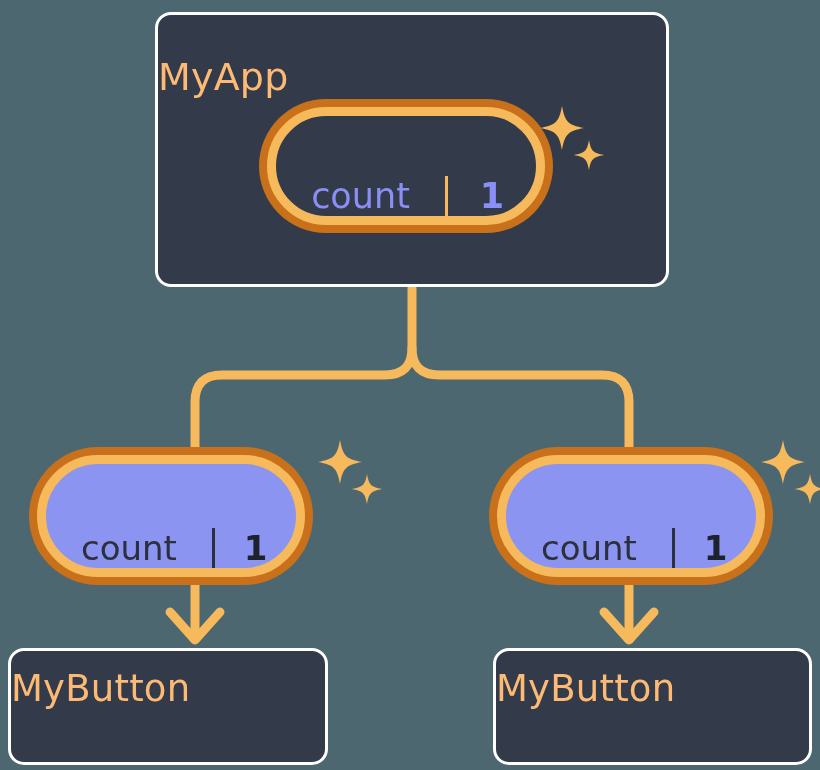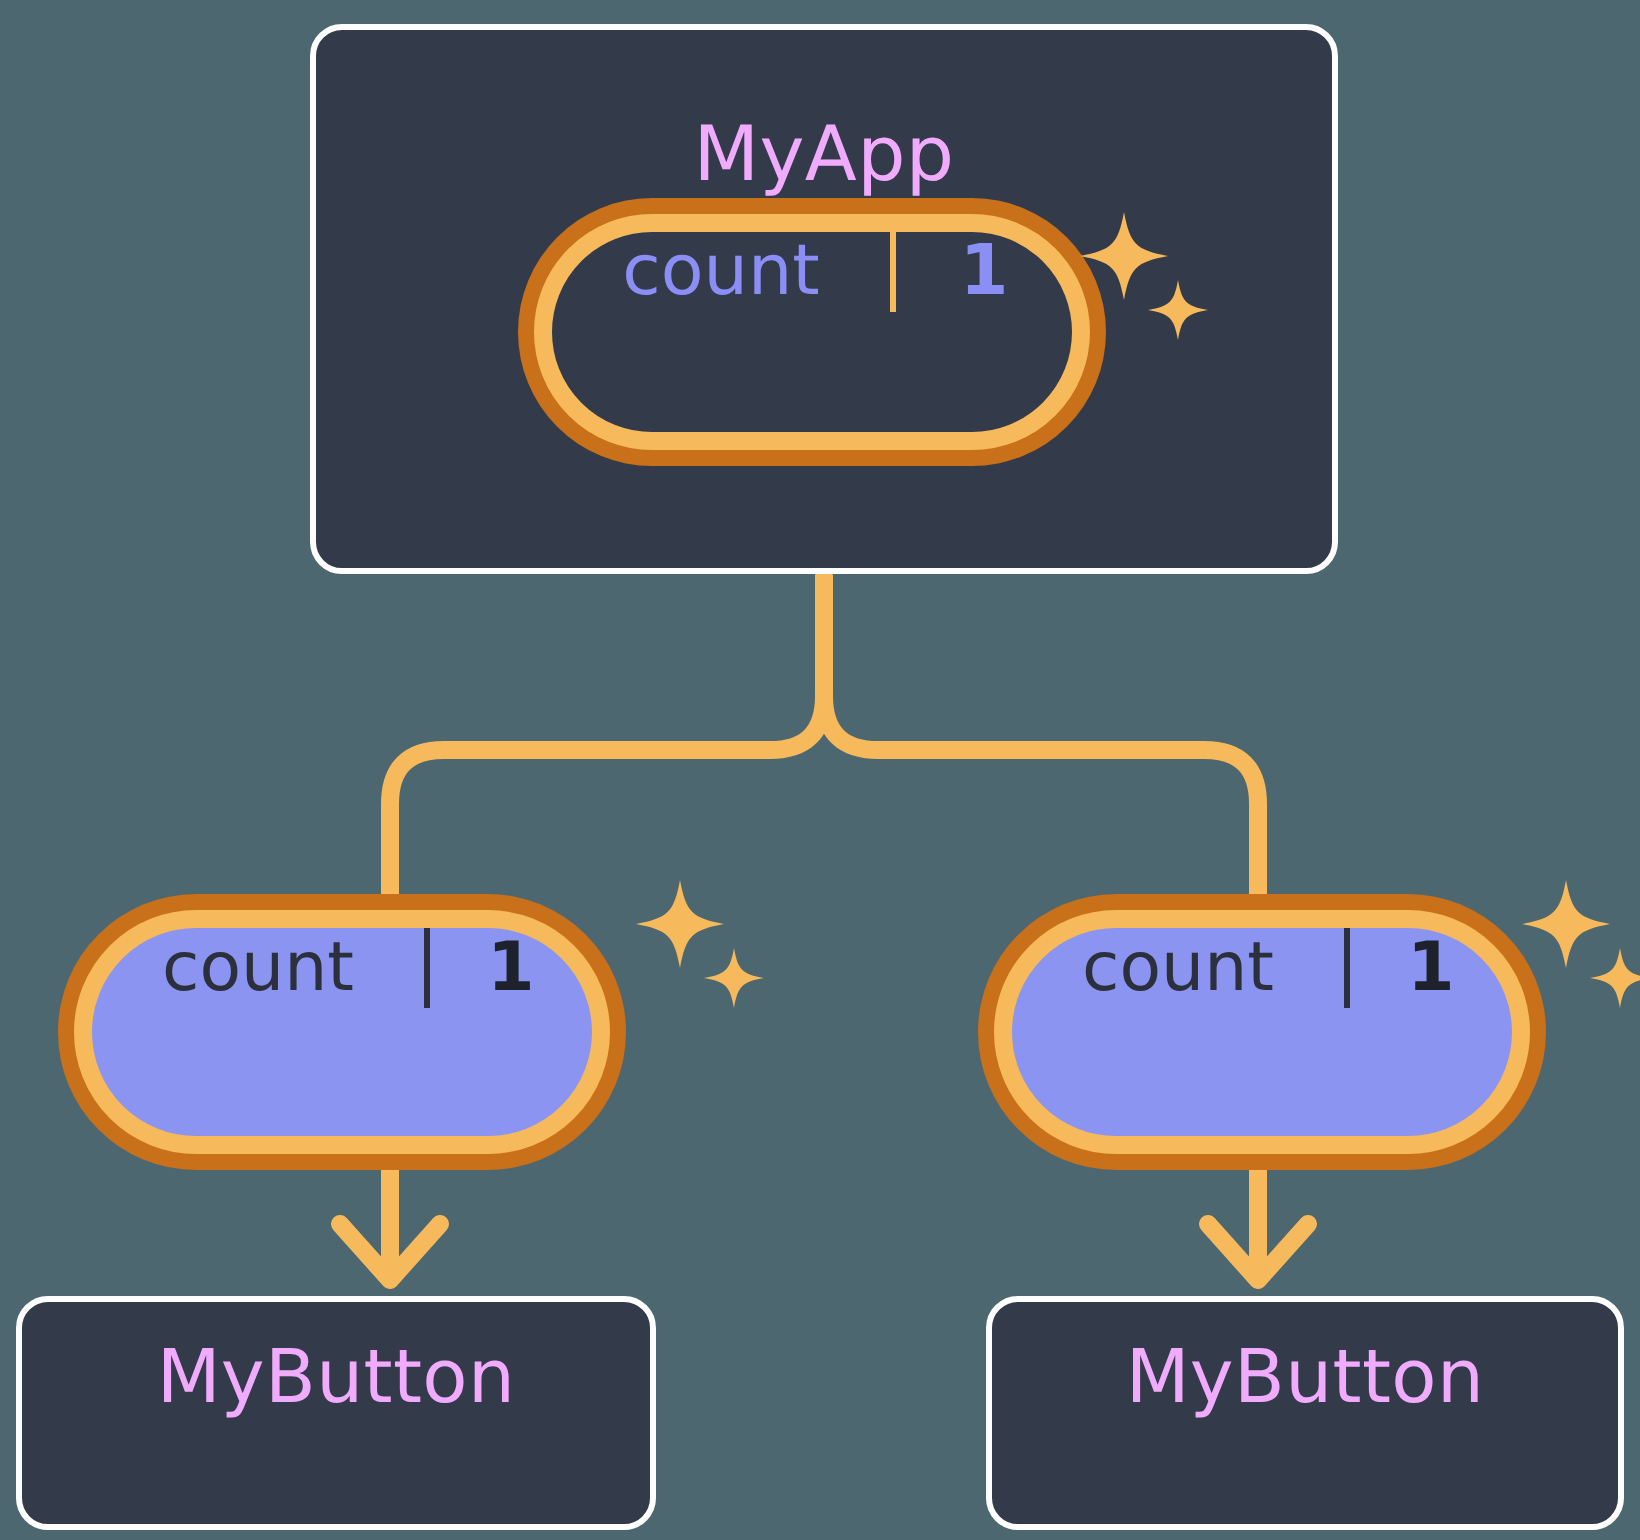--- a/index.html
+++ b/index.html
@@ -33,22 +33,21 @@
     position: absolute;
     background: #333b4a;
     border: 3px solid #ffffff;
     border-radius: 16px;
     box-sizing: border-box;
   }
   .node-title {
     position: absolute;
     left: 0;
     right: 0;
-    text-align: center;
-    color: #f0abfc;
+    color: #fdba74;
     font-weight: 400;
     letter-spacing: 0.2px;
     white-space: nowrap;
   }
   #app-node {
     left: 155px;
     top: 12px;
     width: 514px;
     height: 275px;
   }
@@ -74,21 +73,21 @@
   }
 
   
   .pill-wrap {
     position: absolute;
   }
   .pill {
     position: relative;
     box-sizing: border-box;
     display: flex;
-    align-items: flex-start;
+    align-items: flex-end;
     border-radius: 999px;
     border: 9px solid #f6b95c;
     box-shadow: 0 0 0 8px #c8701a;
     overflow: hidden;
   }
   .pill .cell {
     display: flex;
     align-items: center;
     justify-content: center;
     box-sizing: border-box;

